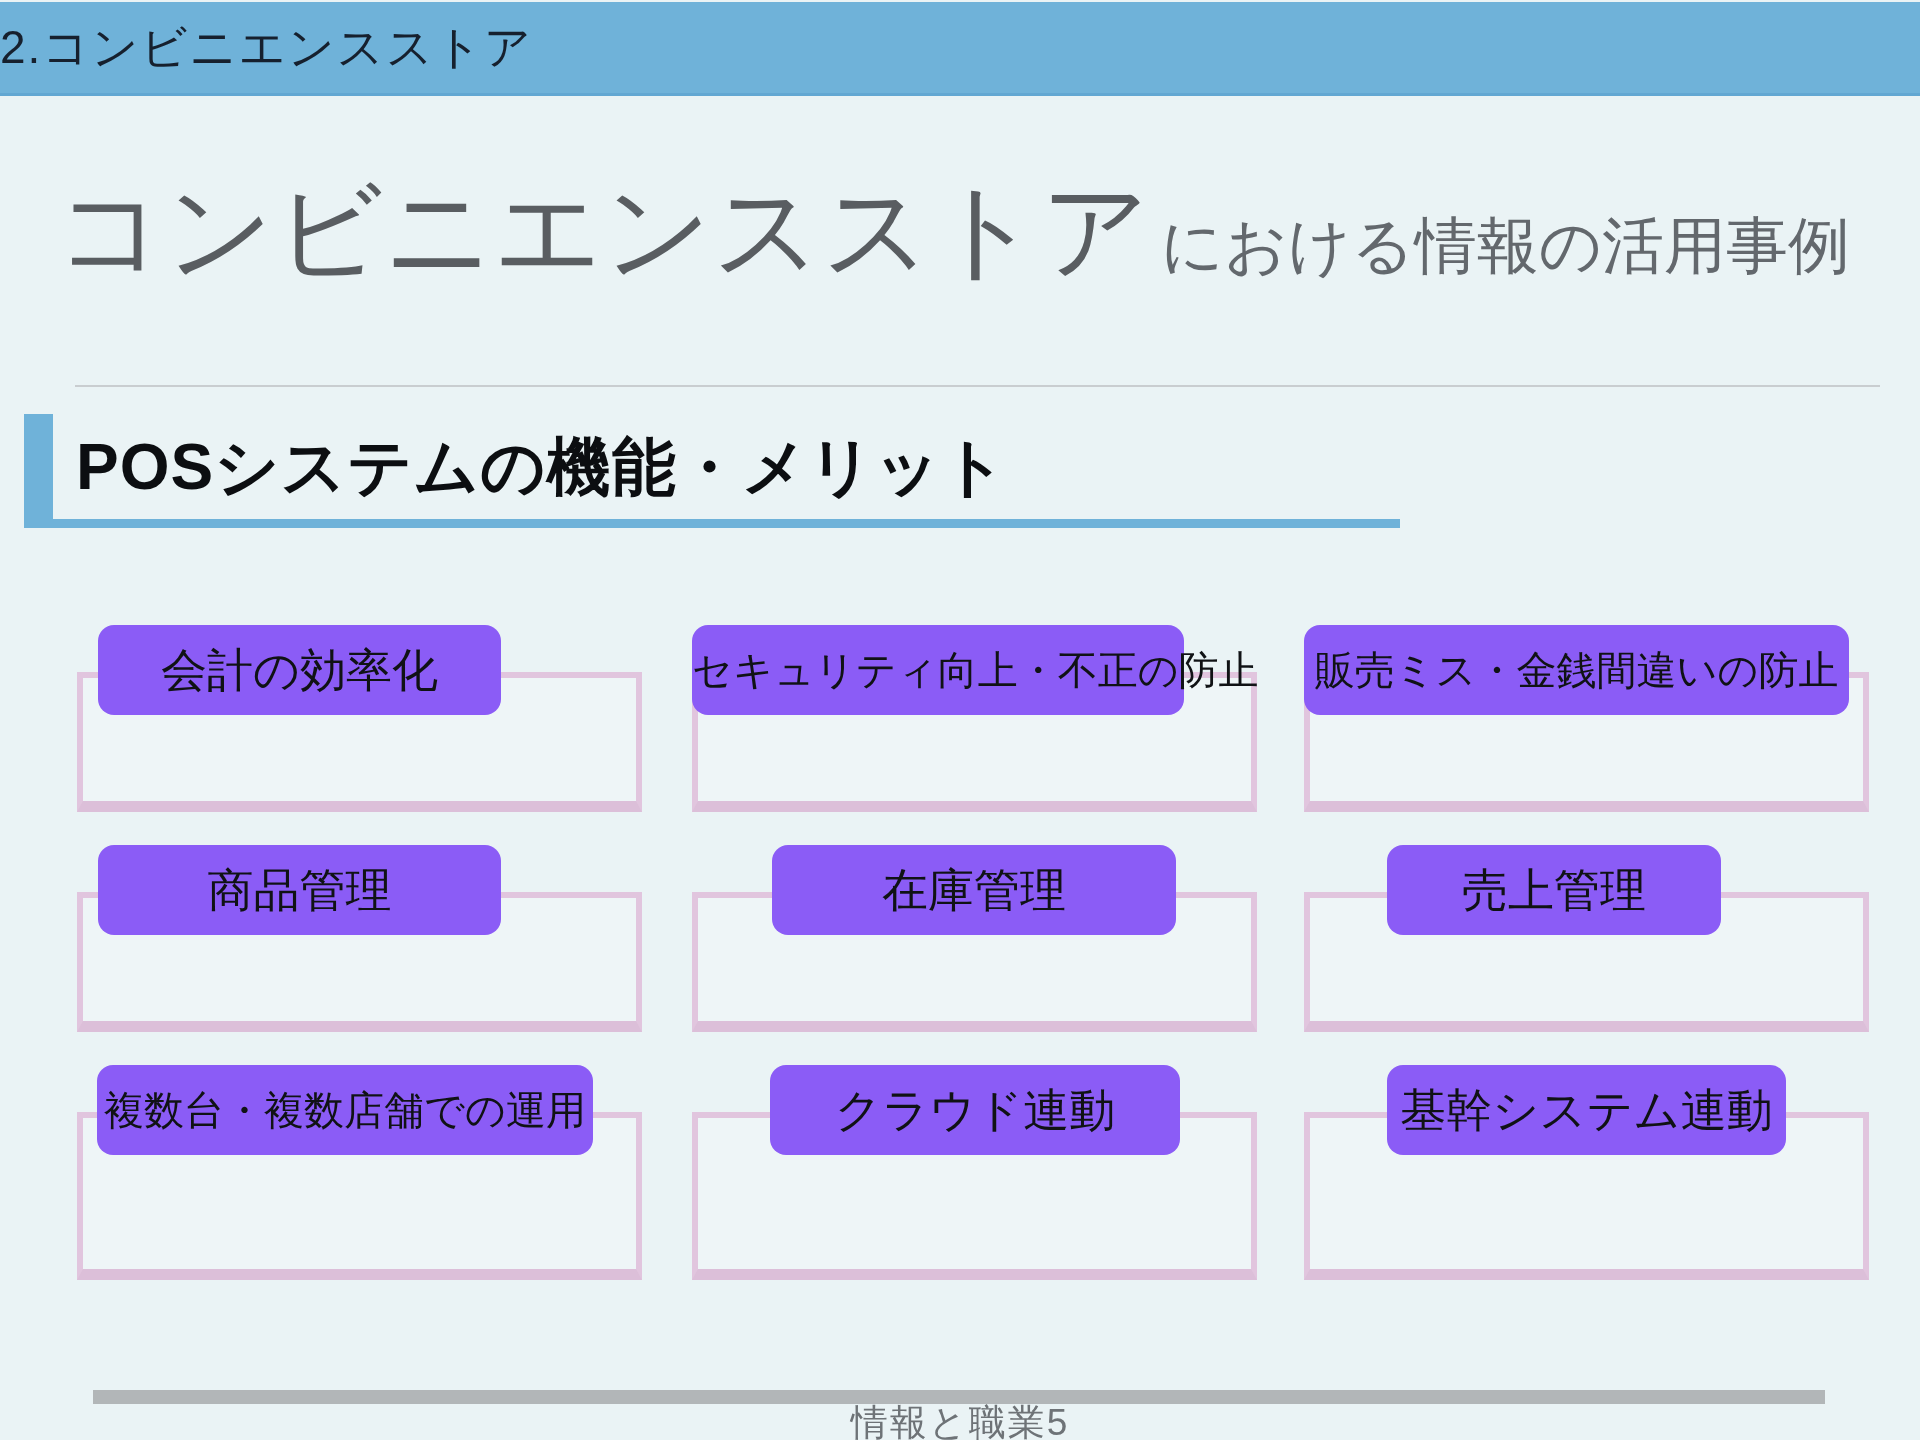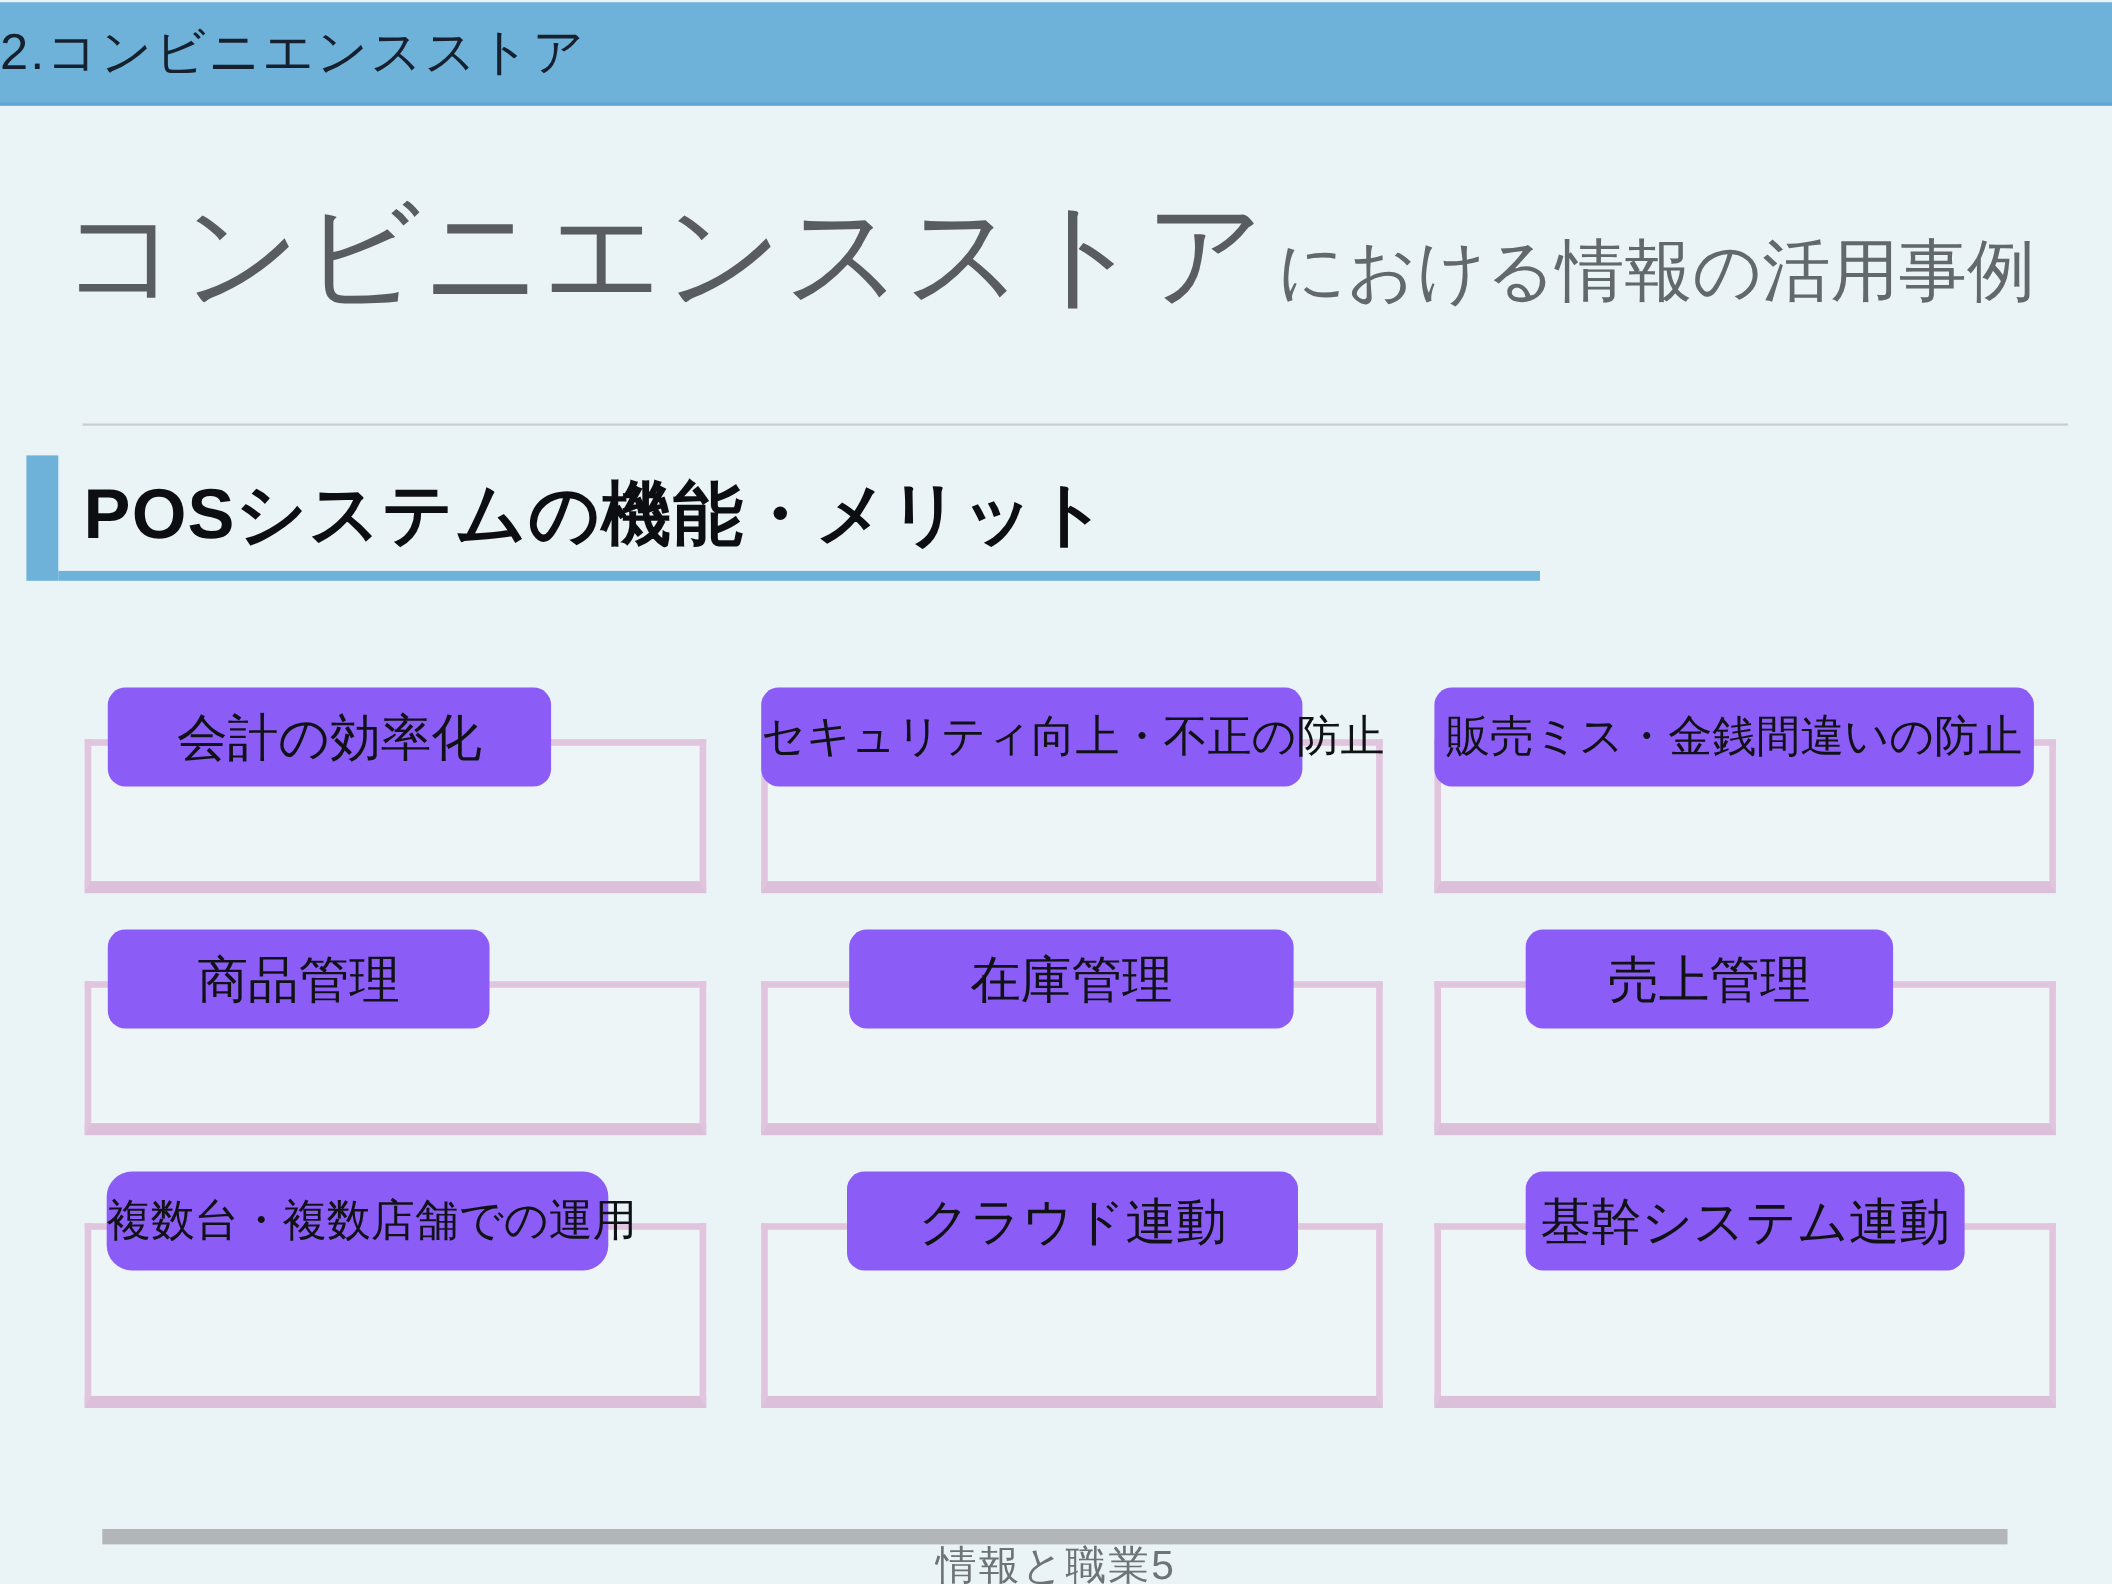--- a/index.html
+++ b/index.html
@@ -111,24 +111,24 @@
   .cell.c3 { left: 1304px;top: 625px; }
   .cell.c4 { left: 77px;  top: 845px; }
   .cell.c5 { left: 692px; top: 845px; }
   .cell.c6 { left: 1304px;top: 845px; }
   .cell.c7 { left: 77px;  top: 1065px; }
   .cell.c8 { left: 692px; top: 1065px; }
   .cell.c9 { left: 1304px;top: 1065px; }
   .c1 .blue-label { left: 21px; width: 403px; font-size: 46px; }
   .c2 .blue-label { left: 0; width: 492px; font-size: 40px; }
   .c3 .blue-label { left: 0px;  width: 545px; font-size: 40px; text-align: center; }
-  .c4 .blue-label { left: 21px; width: 347px; font-size: 46px; }
+  .c4 .blue-label { left: 21px; width: 403px; font-size: 46px; }
   .c5 .blue-label { left: 80px; width: 404px; font-size: 46px; }
   .c6 .blue-label { left: 83px; width: 334px; font-size: 46px; }
-  .c7 .blue-label { left: 20px; width: 456px; font-size: 40px; border-radius: 23px; }
+  .c7 .blue-label { left: 20px; width: 496px; font-size: 40px; }
   .c8 .blue-label { left: 78px; width: 410px; font-size: 46px; }
   .c9 .blue-label { left: 83px; width: 399px; font-size: 46px; }
   
   .footer-bar {
     position: absolute;
     left: 93px; top: 1390px;
     width: 1732px; height: 14px;
     background: #b2b6b8;
   }
   .footer-label {

